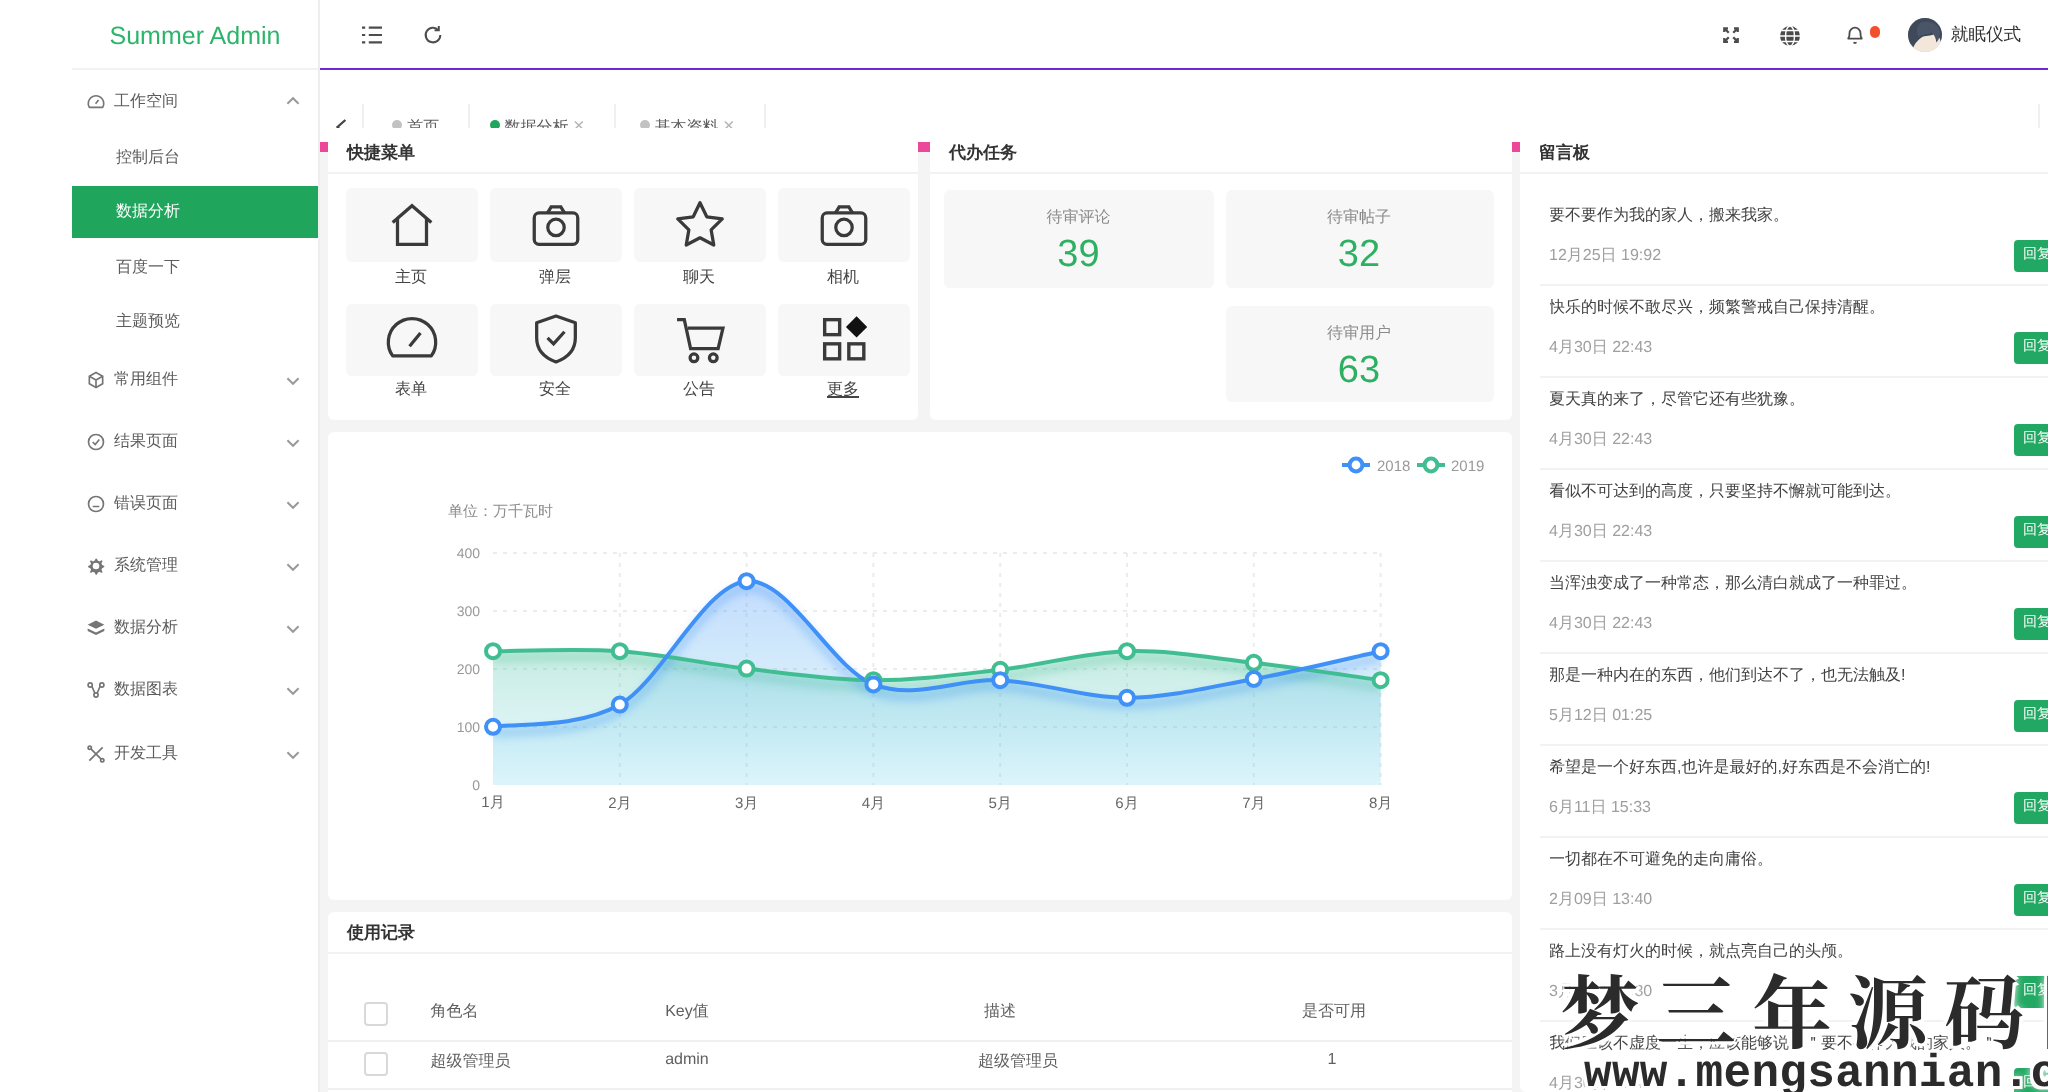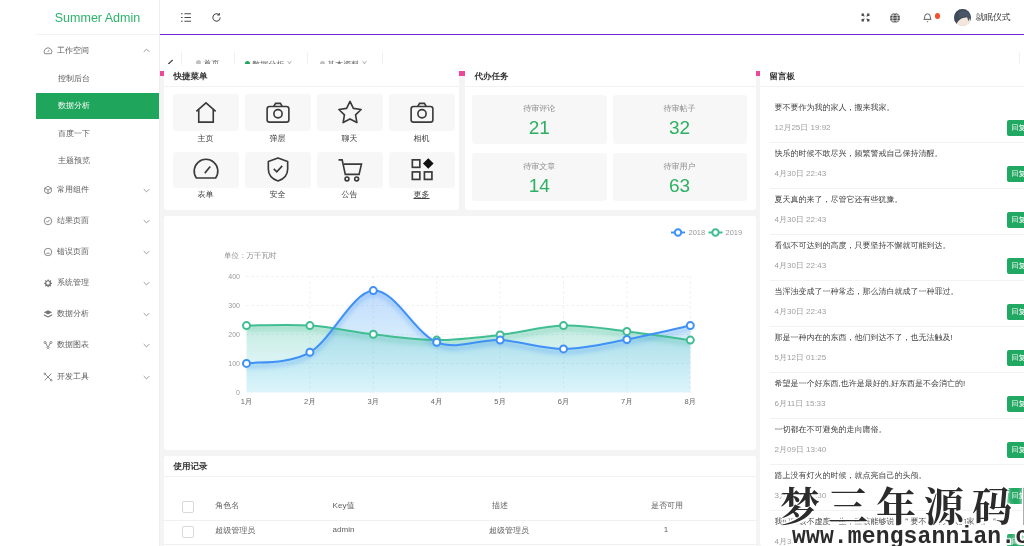--- a/index.html
+++ b/index.html
@@ -279,29 +279,25 @@
     <div class="tlabel" style="left:225px;top:69px;width:66px;">相机</div>
     <div class="tlabel" style="left:9px;top:125.5px;width:66px;">表单</div>
     <div class="tlabel" style="left:81px;top:125.5px;width:66px;">安全</div>
     <div class="tlabel" style="left:153px;top:125.5px;width:66px;">公告</div>
     <div class="tlabel" style="left:225px;top:125.5px;width:66px;text-decoration:underline;">更多</div>
   </div>
   <div id="cardB" class="card" style="left:428.5px;top:63.5px;width:291.5px;height:146px;">
     <div class="chead">代办任务</div>
     <div class="statbox" style="left:7.5px;top:31px;width:134.5px;height:49px;">
         <div class="lb">待审评论</div>
-        <div class="num">21</div>
+        <div class="num">39</div>
       </div>
     <div class="statbox" style="left:148px;top:31px;width:134px;height:49px;">
         <div class="lb">待审帖子</div>
         <div class="num">32</div>
-      </div>
-    <div class="statbox" style="left:7.5px;top:89px;width:134.5px;height:48px;">
-        <div class="lb">待审文章</div>
-        <div class="num">14</div>
       </div>
     <div class="statbox" style="left:148px;top:89px;width:134px;height:48px;">
         <div class="lb">待审用户</div>
         <div class="num">63</div>
       </div>
   </div>
   <div id="cardC" class="card" style="left:127.5px;top:215.5px;width:592.5px;height:234px;">
     <svg class="abs" style="left:0;top:0;" width="592" height="234" viewBox="0 0 592 234">
       <defs>
         <linearGradient id="gb" x1="0" y1="0" x2="0" y2="1">

